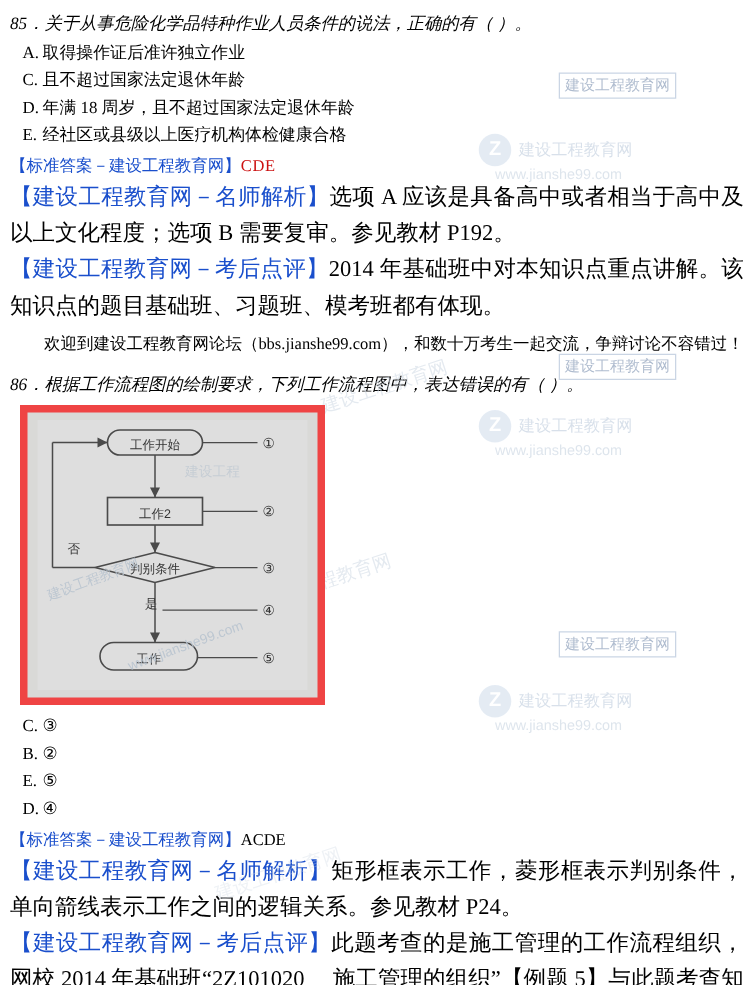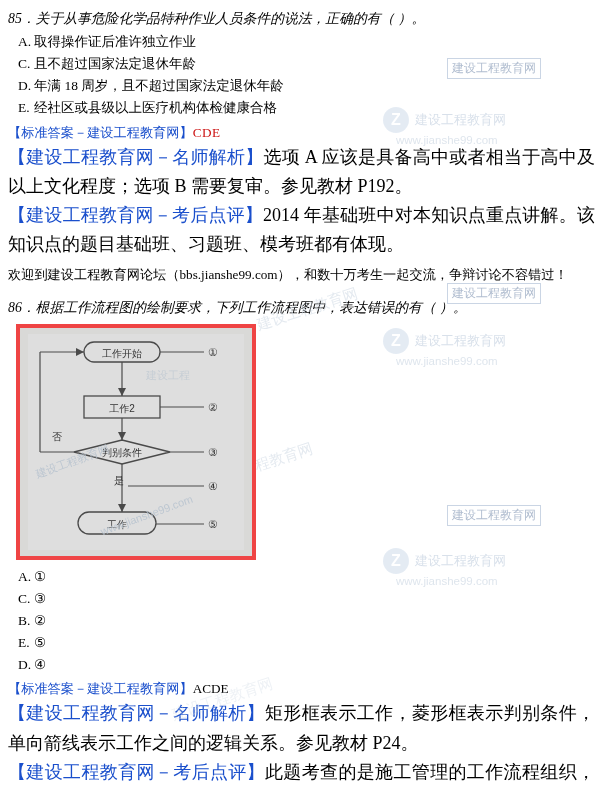--- a/index.html
+++ b/index.html
@@ -53,20 +53,21 @@
   }
   .para {
     font-size: 18px;
     line-height: 1.62;
     text-align: justify;
   }
   .forum {
     font-size: 13.2px;
     line-height: 1.6;
     margin-top: 4px;
+    text-align: right;
   }
   .spacer-md { height: 10px; }
 
   
   .wm {
     position: absolute;
     pointer-events: none;
     user-select: none;
     opacity: 0.55;
   }
@@ -107,21 +108,21 @@
     white-space: nowrap;
   }
 
   
   .fig {
     position: relative;
     width: 232px;
     height: 228px;
     margin: 6px 0 6px 8px;
     background: #d9d9d7;
-    border: 4px solid #ef4444;
+    border: 6px solid #ef4444;
     overflow: hidden;
   }
   .fig .inner {
     position: absolute;
     left: 8px; top: 6px; right: 8px; bottom: 6px;
     background: #dedede;
   }
   .fig svg { position: absolute; left: 0; top: 0; }
   .fig .fwm {
     position: absolute;
@@ -255,23 +256,20 @@
         <text x="180" y="194" font-family="Liberation Sans, sans-serif" font-size="11" fill="#333">⑤</text>
       </svg>
       <div class="fwm rot" style="left:6px; top:120px;">建设工程教育网</div>
       <div class="fwm rot" style="left:70px; top:175px;">www.jianshe99.com</div>
       <div class="fwm" style="left:118px; top:34px; opacity:.6;">建设工程</div>
     </div>
   </div>
 
   <div class="optlist">
     <div class="opt">
-      <span class="ltr">A.</span><span>①</span>
-    </div>
-    <div class="opt">
       <span class="ltr">C.</span><span>③</span>
     </div>
     <div class="opt">
       <span class="ltr">B.</span><span>②</span>
     </div>
     <div class="opt">
       <span class="ltr">E.</span><span>⑤</span>
     </div>
     <div class="opt">
       <span class="ltr">D.</span><span>④</span>

